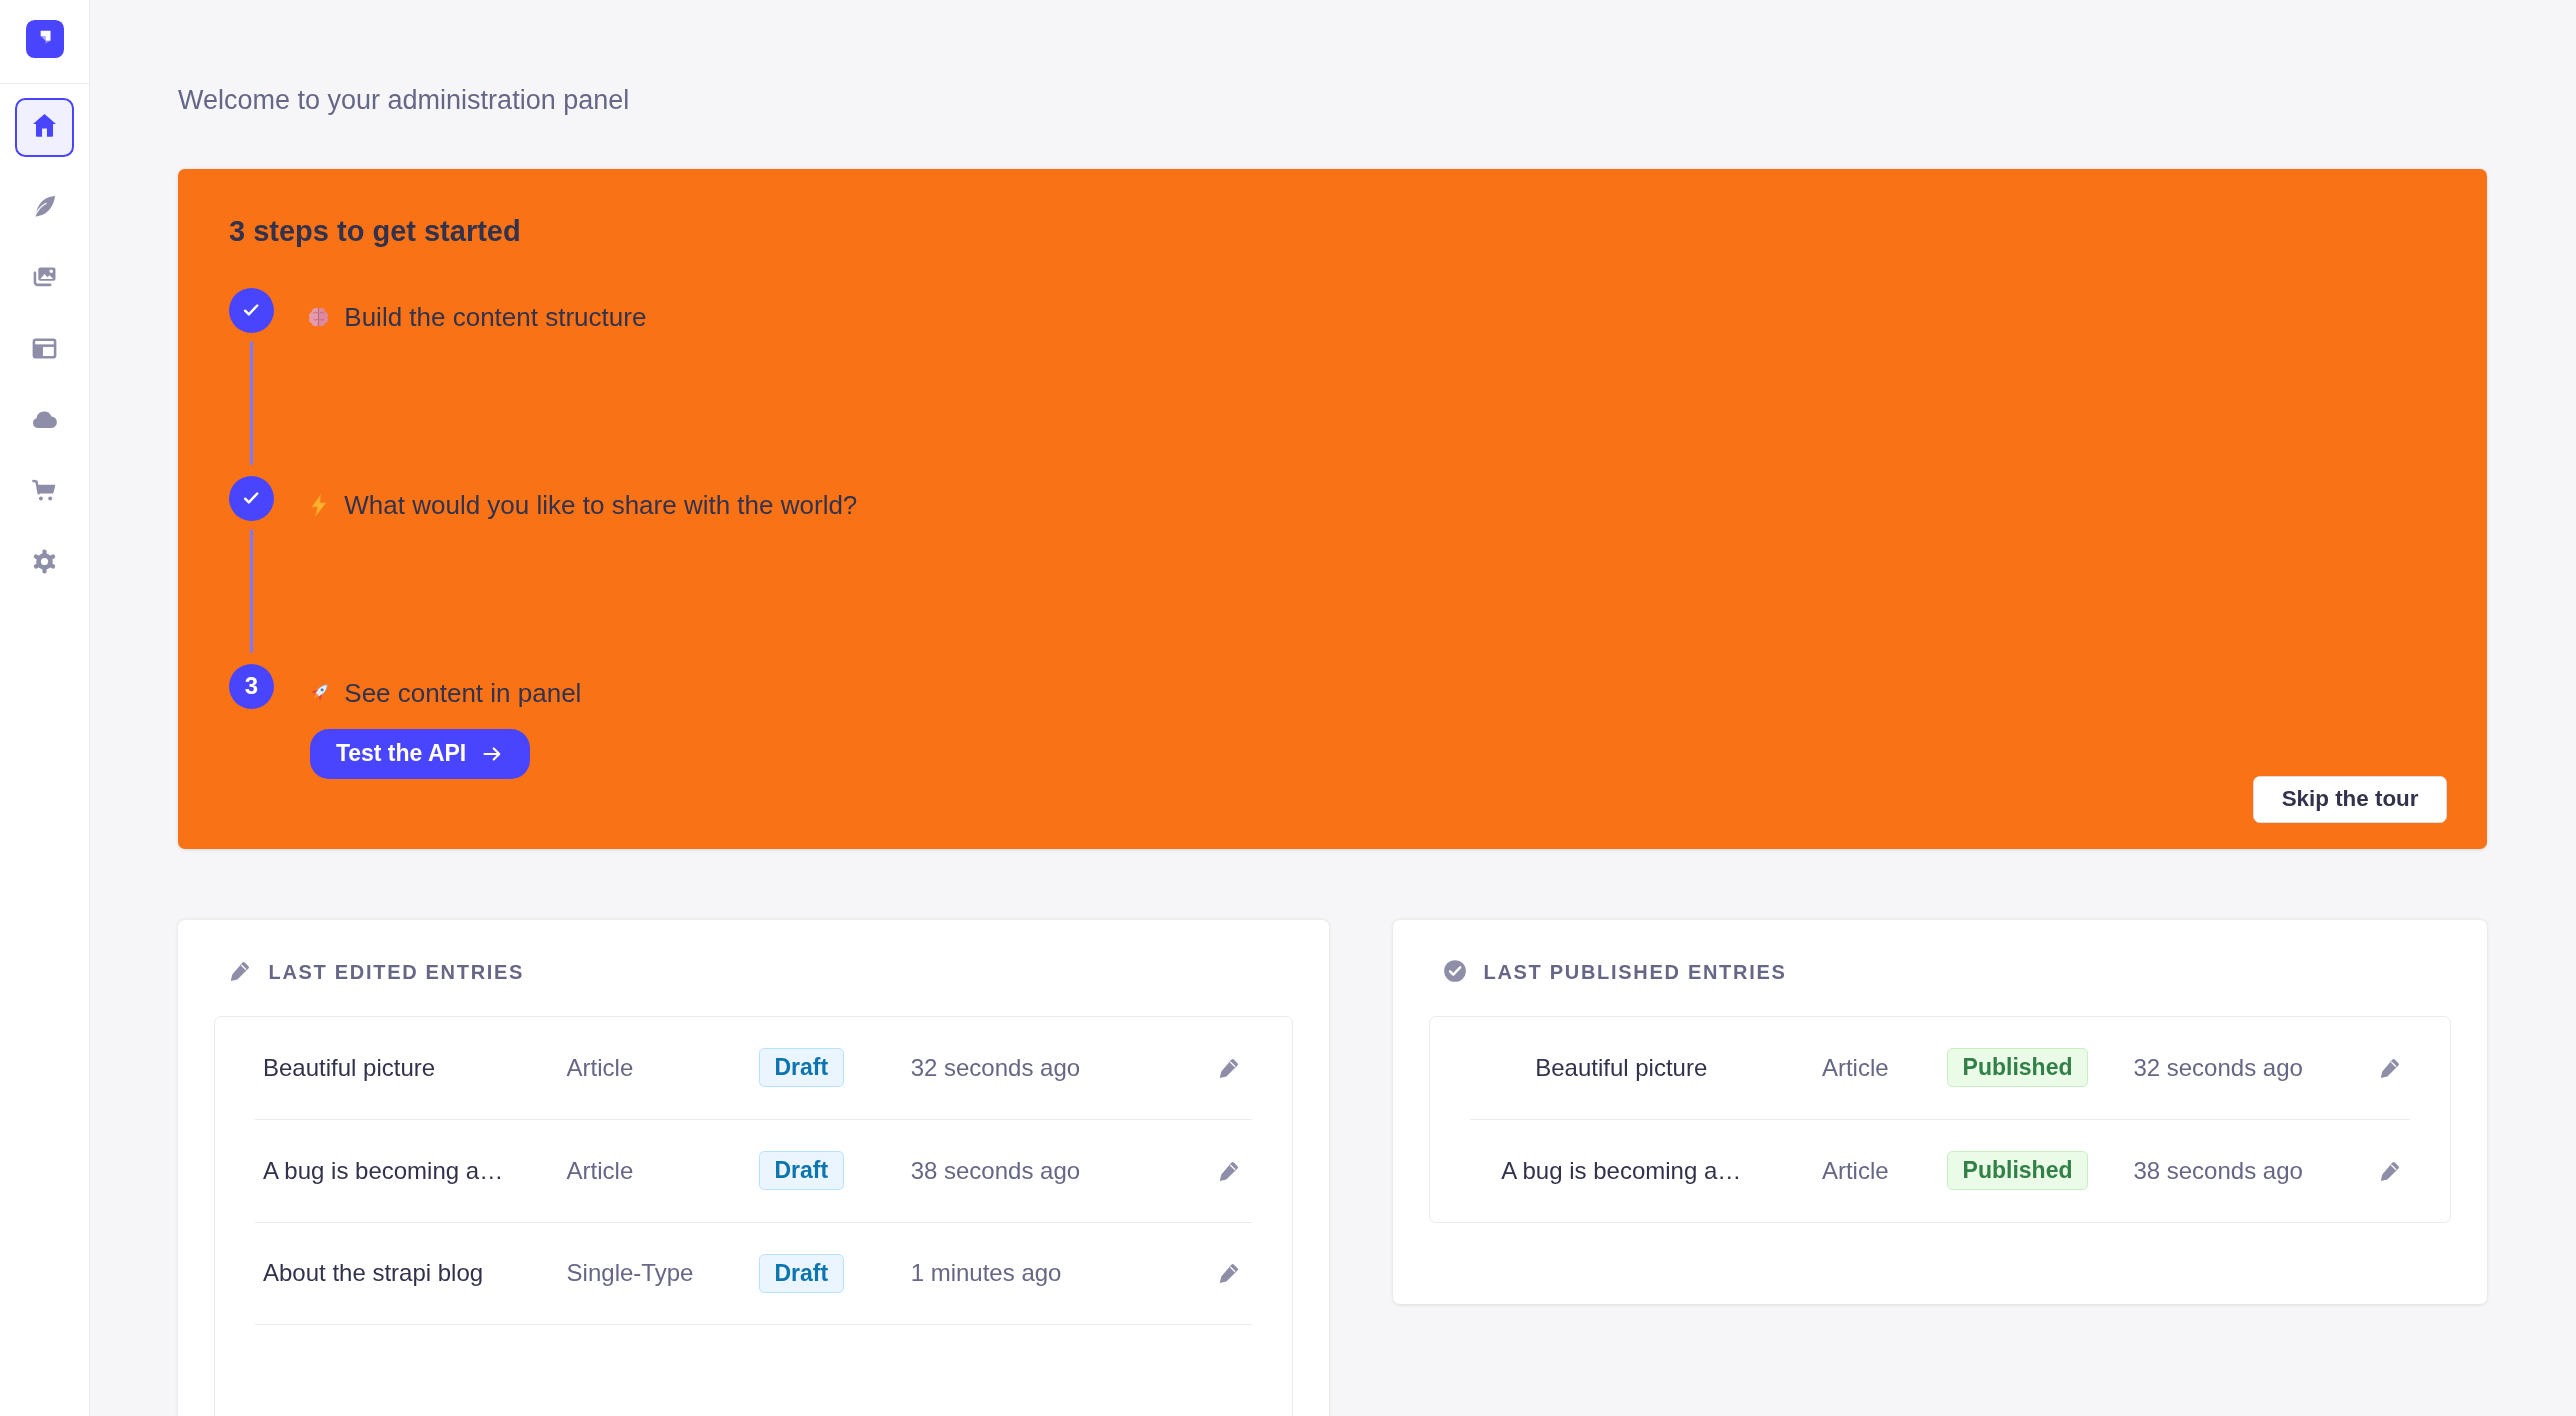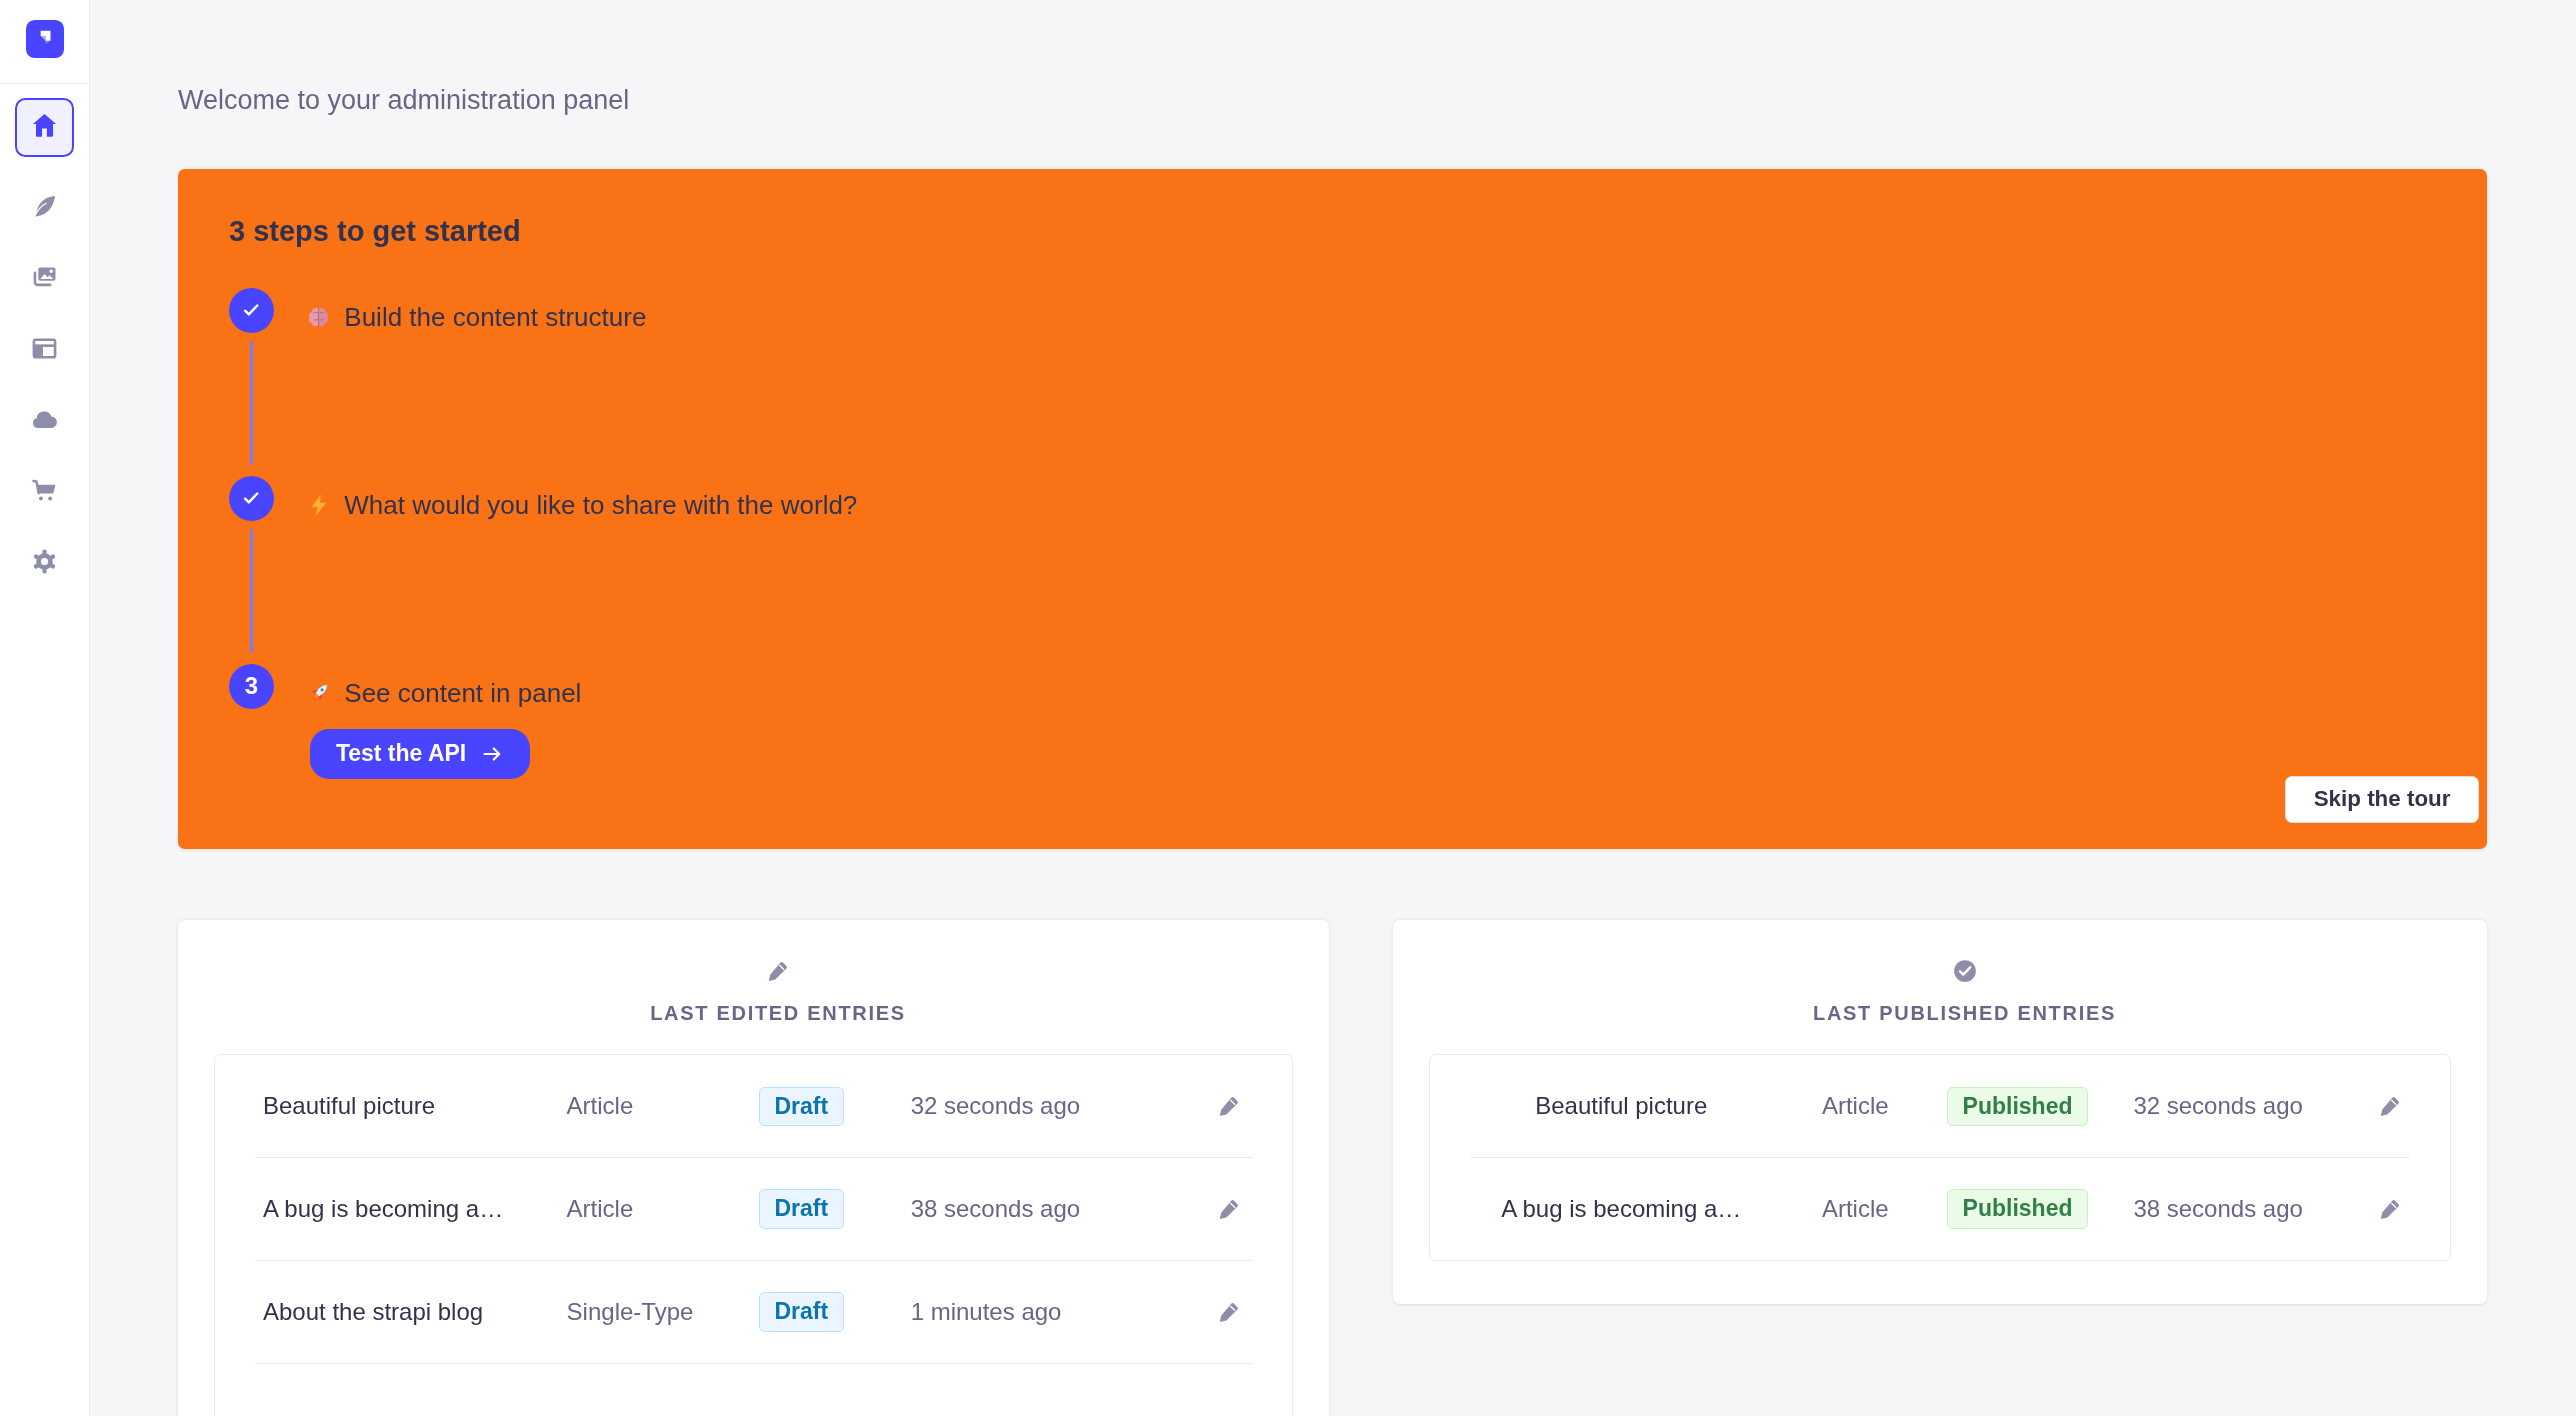--- a/index.html
+++ b/index.html
@@ -61,36 +61,36 @@
   .emoji { display: inline-grid; place-items: center; width: 31px; height: 31px; margin-right: 10.3px; }
   .step-label { font-size: 26px; font-weight: 500; color: #32324d; }
   .test-api-btn {
     margin-top: 20px; margin-left: 6.9px;
     height: 50px; padding: 0 26px;
     background: #4945ff; color: #ffffff; border: none; border-radius: 19px;
     font-family: inherit; font-size: 23px; font-weight: bold;
     display: inline-flex; align-items: center; gap: 13.8px; cursor: pointer;
   }
   .skip-btn {
-    position: absolute; right: 8px; bottom: 26px;
+    position: absolute; right: 40px; bottom: 26px;
     height: 47px; padding: 0 27.5px;
     background: #ffffff; border: 0.9px solid #dcdce4; border-radius: 6.9px;
     font-family: inherit; font-size: 22.4px; font-weight: bold; color: #32324d;
     cursor: pointer;
   }
 
   
   .panels { display: flex; gap: 64px; margin-top: 71px; align-items: flex-start; }
   .panel {
     background: #ffffff; border-radius: 6.9px;
     box-shadow: 0 0.9px 3.4px rgba(33,33,52,0.12);
   }
   .panel.left { flex: 0 0 1151px; height: 623px; }
   .panel.right { flex: 1; height: 384px; text-align: center; }
-  .panel-header { display: flex; align-items: center; gap: 15.5px; padding: 38px 0 0 49px; flex-direction: column; }
+  .panel-header { display: flex; align-items: center; gap: 15.5px; padding: 38px 0 0 49px; }
   .panel-title {
     font-size: 20px; font-weight: bold; color: #666687;
     text-transform: uppercase; letter-spacing: 1.7px;
   }
   .entry-table {
     margin: 29px 36px 0 36px;
     border: 0.9px solid #eaeaef; border-radius: 6.9px;
     background: #fff; overflow: hidden;
   }
   .entry-row {

